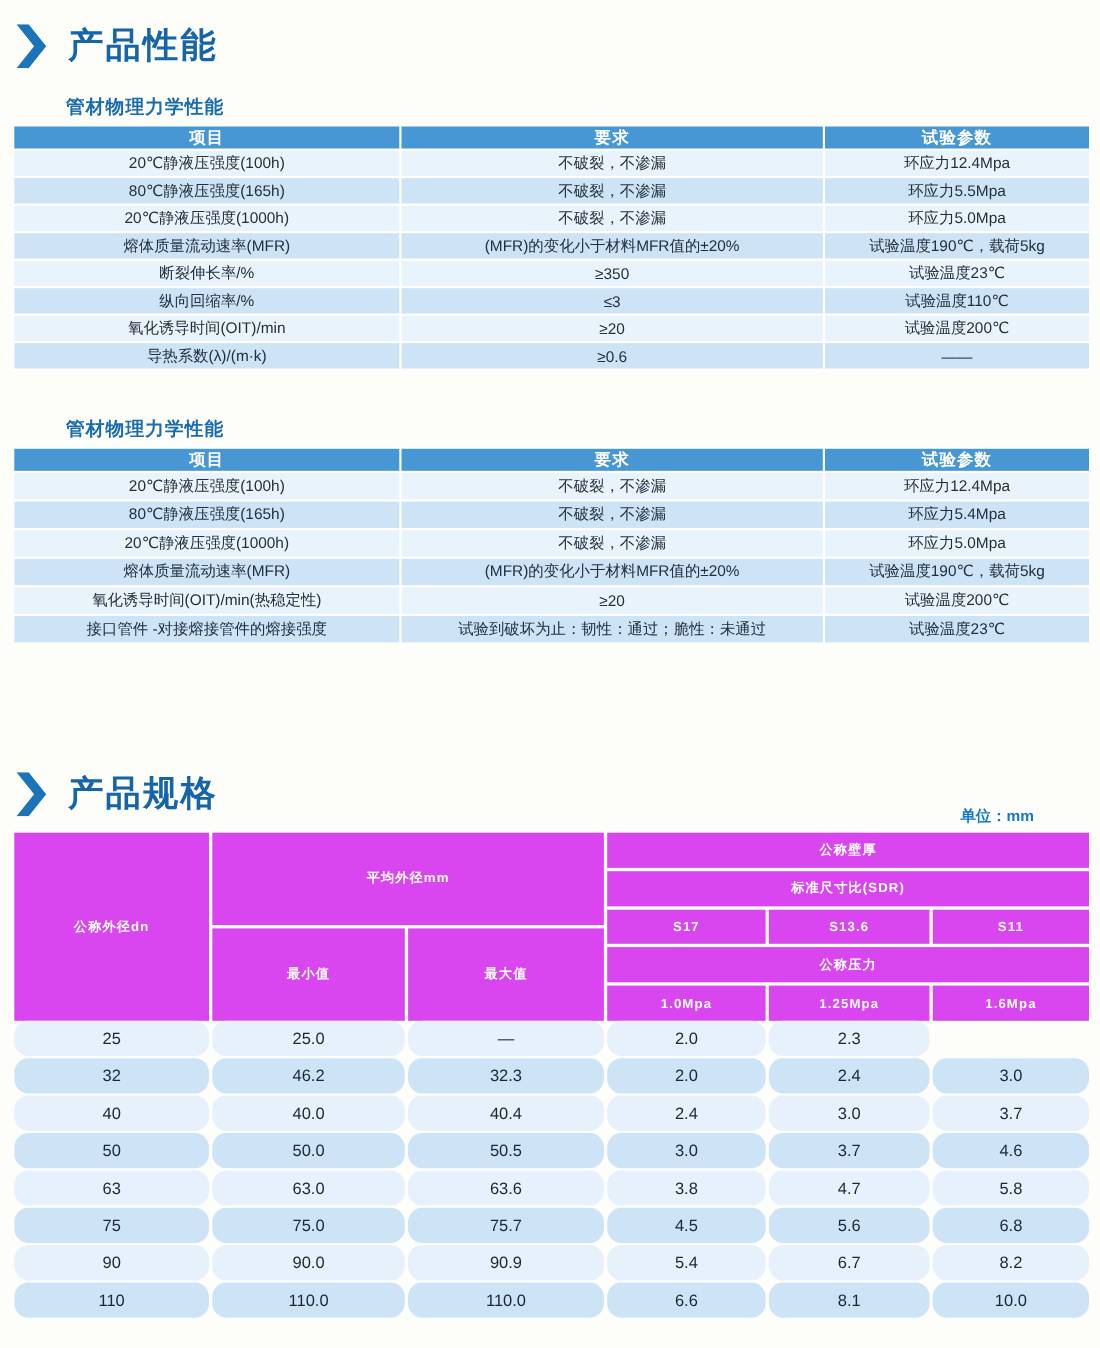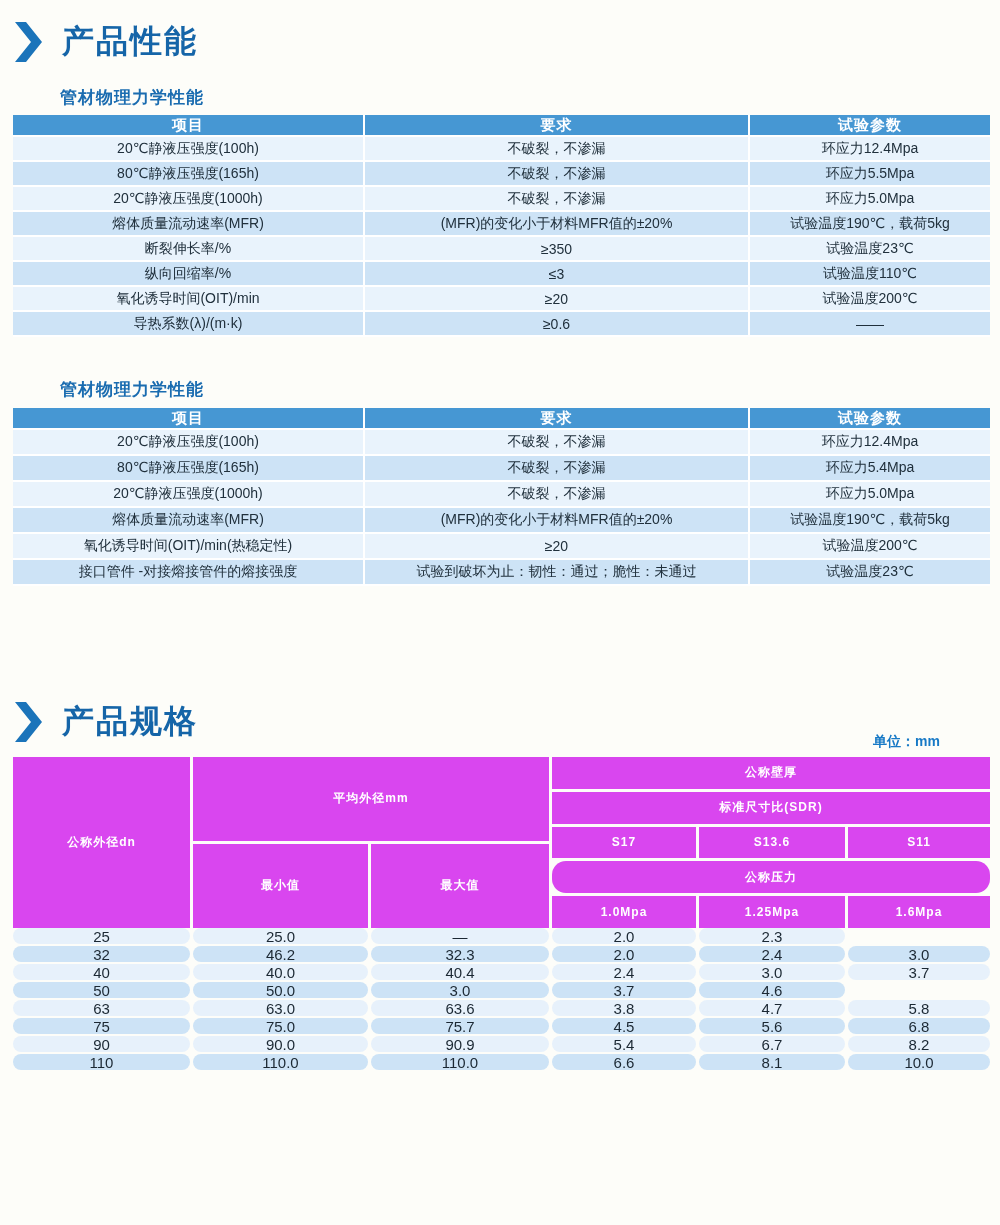--- a/index.html
+++ b/index.html
@@ -57,34 +57,34 @@
   }
   .sh-dn   { grid-column:1; grid-row:1 / span 10; }
   .sh-avg  { grid-column:2 / span 2; grid-row:1 / span 5; }
   .sh-min  { grid-column:2; grid-row:6 / span 5; }
   .sh-max  { grid-column:3; grid-row:6 / span 5; }
   .sh-wall { grid-column:4 / span 3; grid-row:1 / span 2; }
   .sh-sdr  { grid-column:4 / span 3; grid-row:3 / span 2; }
   .sh-s17  { grid-column:4; grid-row:5 / span 2; }
   .sh-s136 { grid-column:5; grid-row:5 / span 2; }
   .sh-s11  { grid-column:6; grid-row:5 / span 2; }
-  .sh-pn   { grid-column:4 / span 3; grid-row:7 / span 2;border-radius:14px; }
+  .sh-pn   { grid-column:4 / span 3; grid-row:7 / span 2; }
   .sh-p10  { grid-column:4; grid-row:9 / span 2; }
   .sh-p125 { grid-column:5; grid-row:9 / span 2; }
   .sh-p16  { grid-column:6; grid-row:9 / span 2; }
 
   .spec-body { width:977px; margin-top:3px; }
   .srow {
     display:grid;
     grid-template-columns:177px 175px 178px 144px 146px 142px;
     gap:3px;
     margin-bottom:2px;
   }
   .srow > div {
-    height:16px; display:flex; align-items:center; justify-content:center;
+    height:32px; display:flex; align-items:center; justify-content:center;
     font-size:15px; font-weight:500; color:#1b2833;
     background:#e7f1fb;
     border-radius:13px;
   }
   .srow.alt > div { background:#cde3f6; }
 </style>
 </head>
 <body>
 
 <div class="abs sec-head" style="left:14px; top:20px;justify-content:center;">
@@ -251,20 +251,21 @@
       <div>40.0</div>
       <div>40.4</div>
       <div>2.4</div>
       <div>3.0</div>
       <div>3.7</div>
     </div>
 
     <div class="srow alt">
       <div>50</div>
       <div>50.0</div>
+      <div>50.5</div>
       <div>3.0</div>
       <div>3.7</div>
       <div>4.6</div>
     </div>
 
     <div class="srow">
       <div>63</div>
       <div>63.0</div>
       <div>63.6</div>
       <div>3.8</div>

